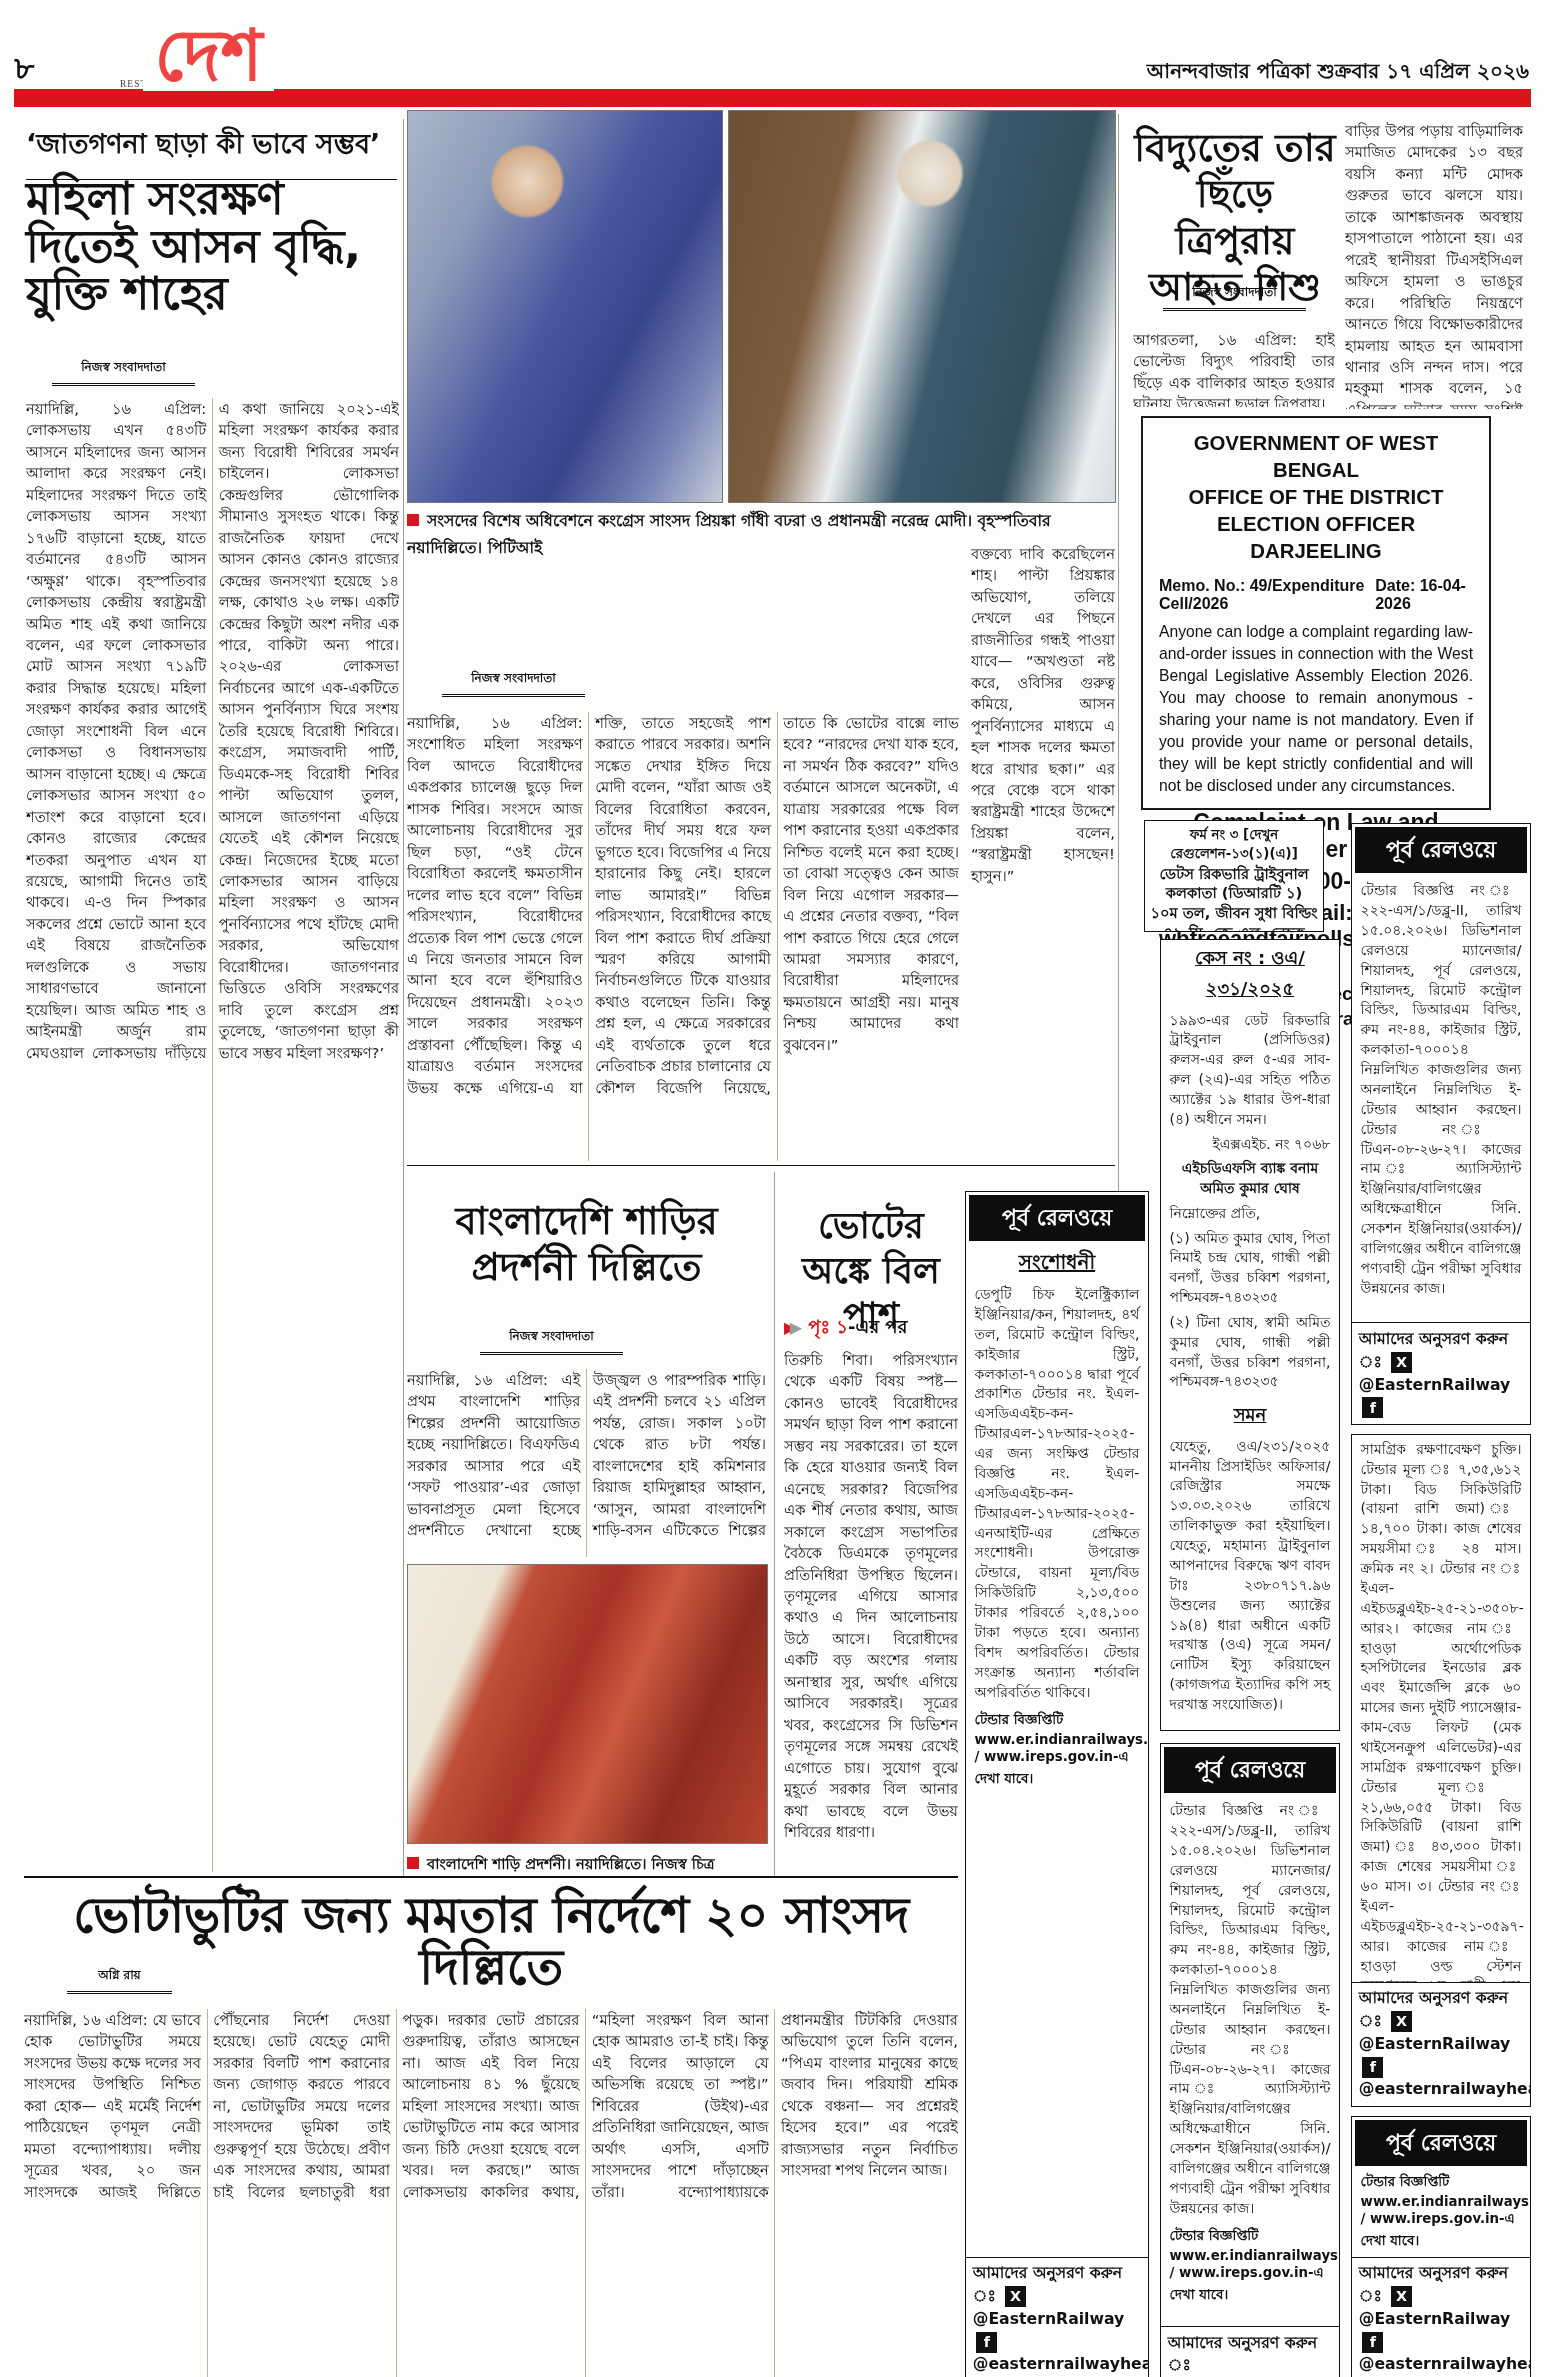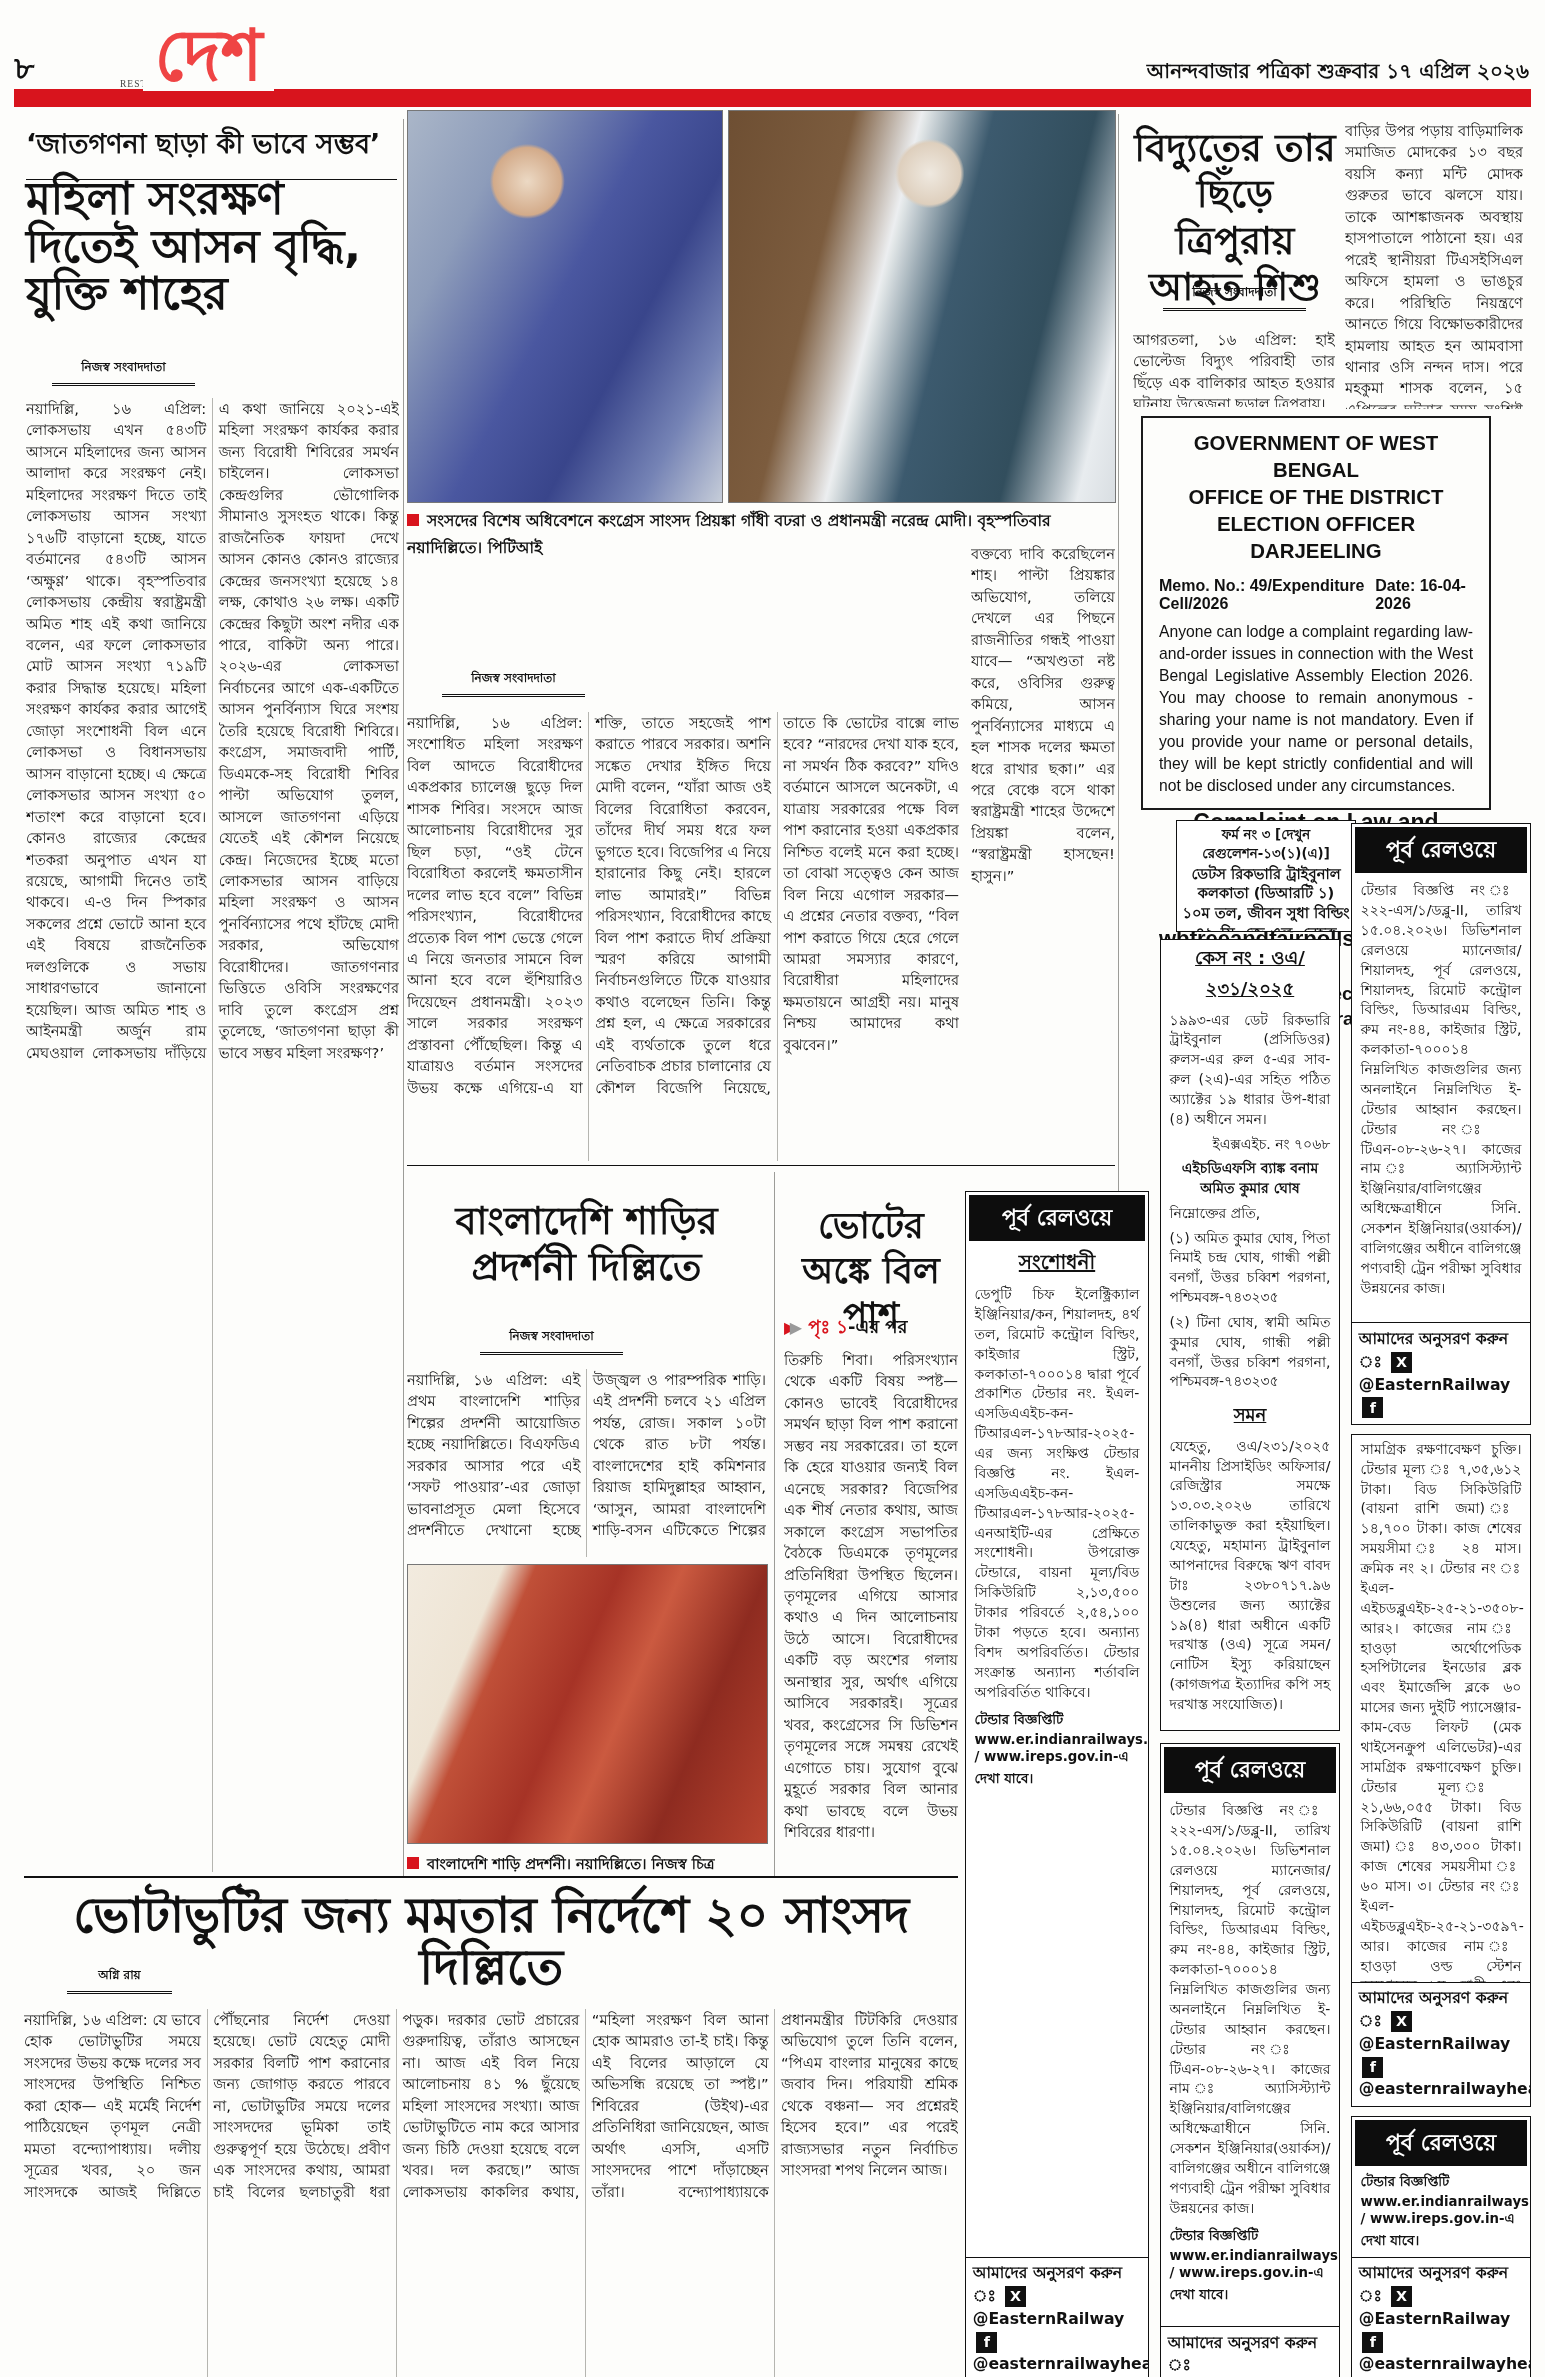--- a/index.html
+++ b/index.html
@@ -163,21 +163,21 @@
     <div class="tbox-sub">সংশোধনী</div>
     <div class="tbox-body just">ডেপুটি চিফ ইলেক্ট্রিক্যাল ইঞ্জিনিয়ার/কন, শিয়ালদহ, ৪র্থ তল, রিমোট কন্ট্রোল বিল্ডিং, কাইজার স্ট্রিট, কলকাতা-৭০০০১৪ দ্বারা পূর্বে প্রকাশিত টেন্ডার নং. ইএল-এসডিএএইচ-কন-টিআরএল-১৭৮আর-২০২৫-এর জন্য সংক্ষিপ্ত টেন্ডার বিজ্ঞপ্তি নং. ইএল-এসডিএএইচ-কন-টিআরএল-১৭৮আর-২০২৫-এনআইটি-এর প্রেক্ষিতে সংশোধনী। উপরোক্ত টেন্ডারে, বায়না মূল্য/বিড সিকিউরিটি ২,১৩,৫০০ টাকার পরিবর্তে ২,৫৪,১০০ টাকা পড়তে হবে। অন্যান্য বিশদ অপরিবর্তিত। টেন্ডার সংক্রান্ত অন্যান্য শর্তাবলি অপরিবর্তিত থাকিবে।</div>
     <div class="tbox-site">টেন্ডার বিজ্ঞপ্তিটি www.er.indianrailways.gov.in / www.ireps.gov.in-এ দেখা যাবে।</div>
     <div class="fb-footer">
       <span>আমাদের অনুসরণ করুন ঃ</span>
       <span class="sq-icon">X</span><span>@EasternRailway</span><br>
       <span class="sq-icon">f</span><span>@easternrailwayheadquarter</span>
     </div>
   </div>
 
-  <div class="abs tbox" style="left:1176px;top:820px;width:180px;height:112px;">
+  <div class="abs tbox" style="left:1144px;top:820px;width:180px;height:112px;">
     <div class="tbox-body center bold" style="font-size:13.3px;padding-bottom:0;">ফর্ম নং ৩ [দেখুন রেগুলেশন-১৩(১)(এ)]</div>
     <div class="center bold" style="font-size:14.7px;line-height:1.35;">
       <div>ডেটস রিকভারি ট্রাইবুনাল কলকাতা (ডিআরটি ১)</div>
       <div>১০ম তল, জীবন সুধা বিল্ডিং</div>
       <div>৪২-সি, জে.এল. নেহরু রোড, কলকাতা-৭০০০৭১</div>
     </div>
   </div>
   <div class="abs tbox" style="left:1160px;top:939px;width:180px;height:792px;">
     <div class="case-line">কেস নং : ওএ/২৩১/২০২৫</div>
     <div class="tbox-body just">১৯৯৩-এর ডেট রিকভারি ট্রাইবুনাল (প্রসিডিওর) রুলস-এর রুল ৫-এর সাব-রুল (২এ)-এর সহিত পঠিত অ্যাক্টের ১৯ ধারার উপ-ধারা (৪) অধীনে সমন।</div>

